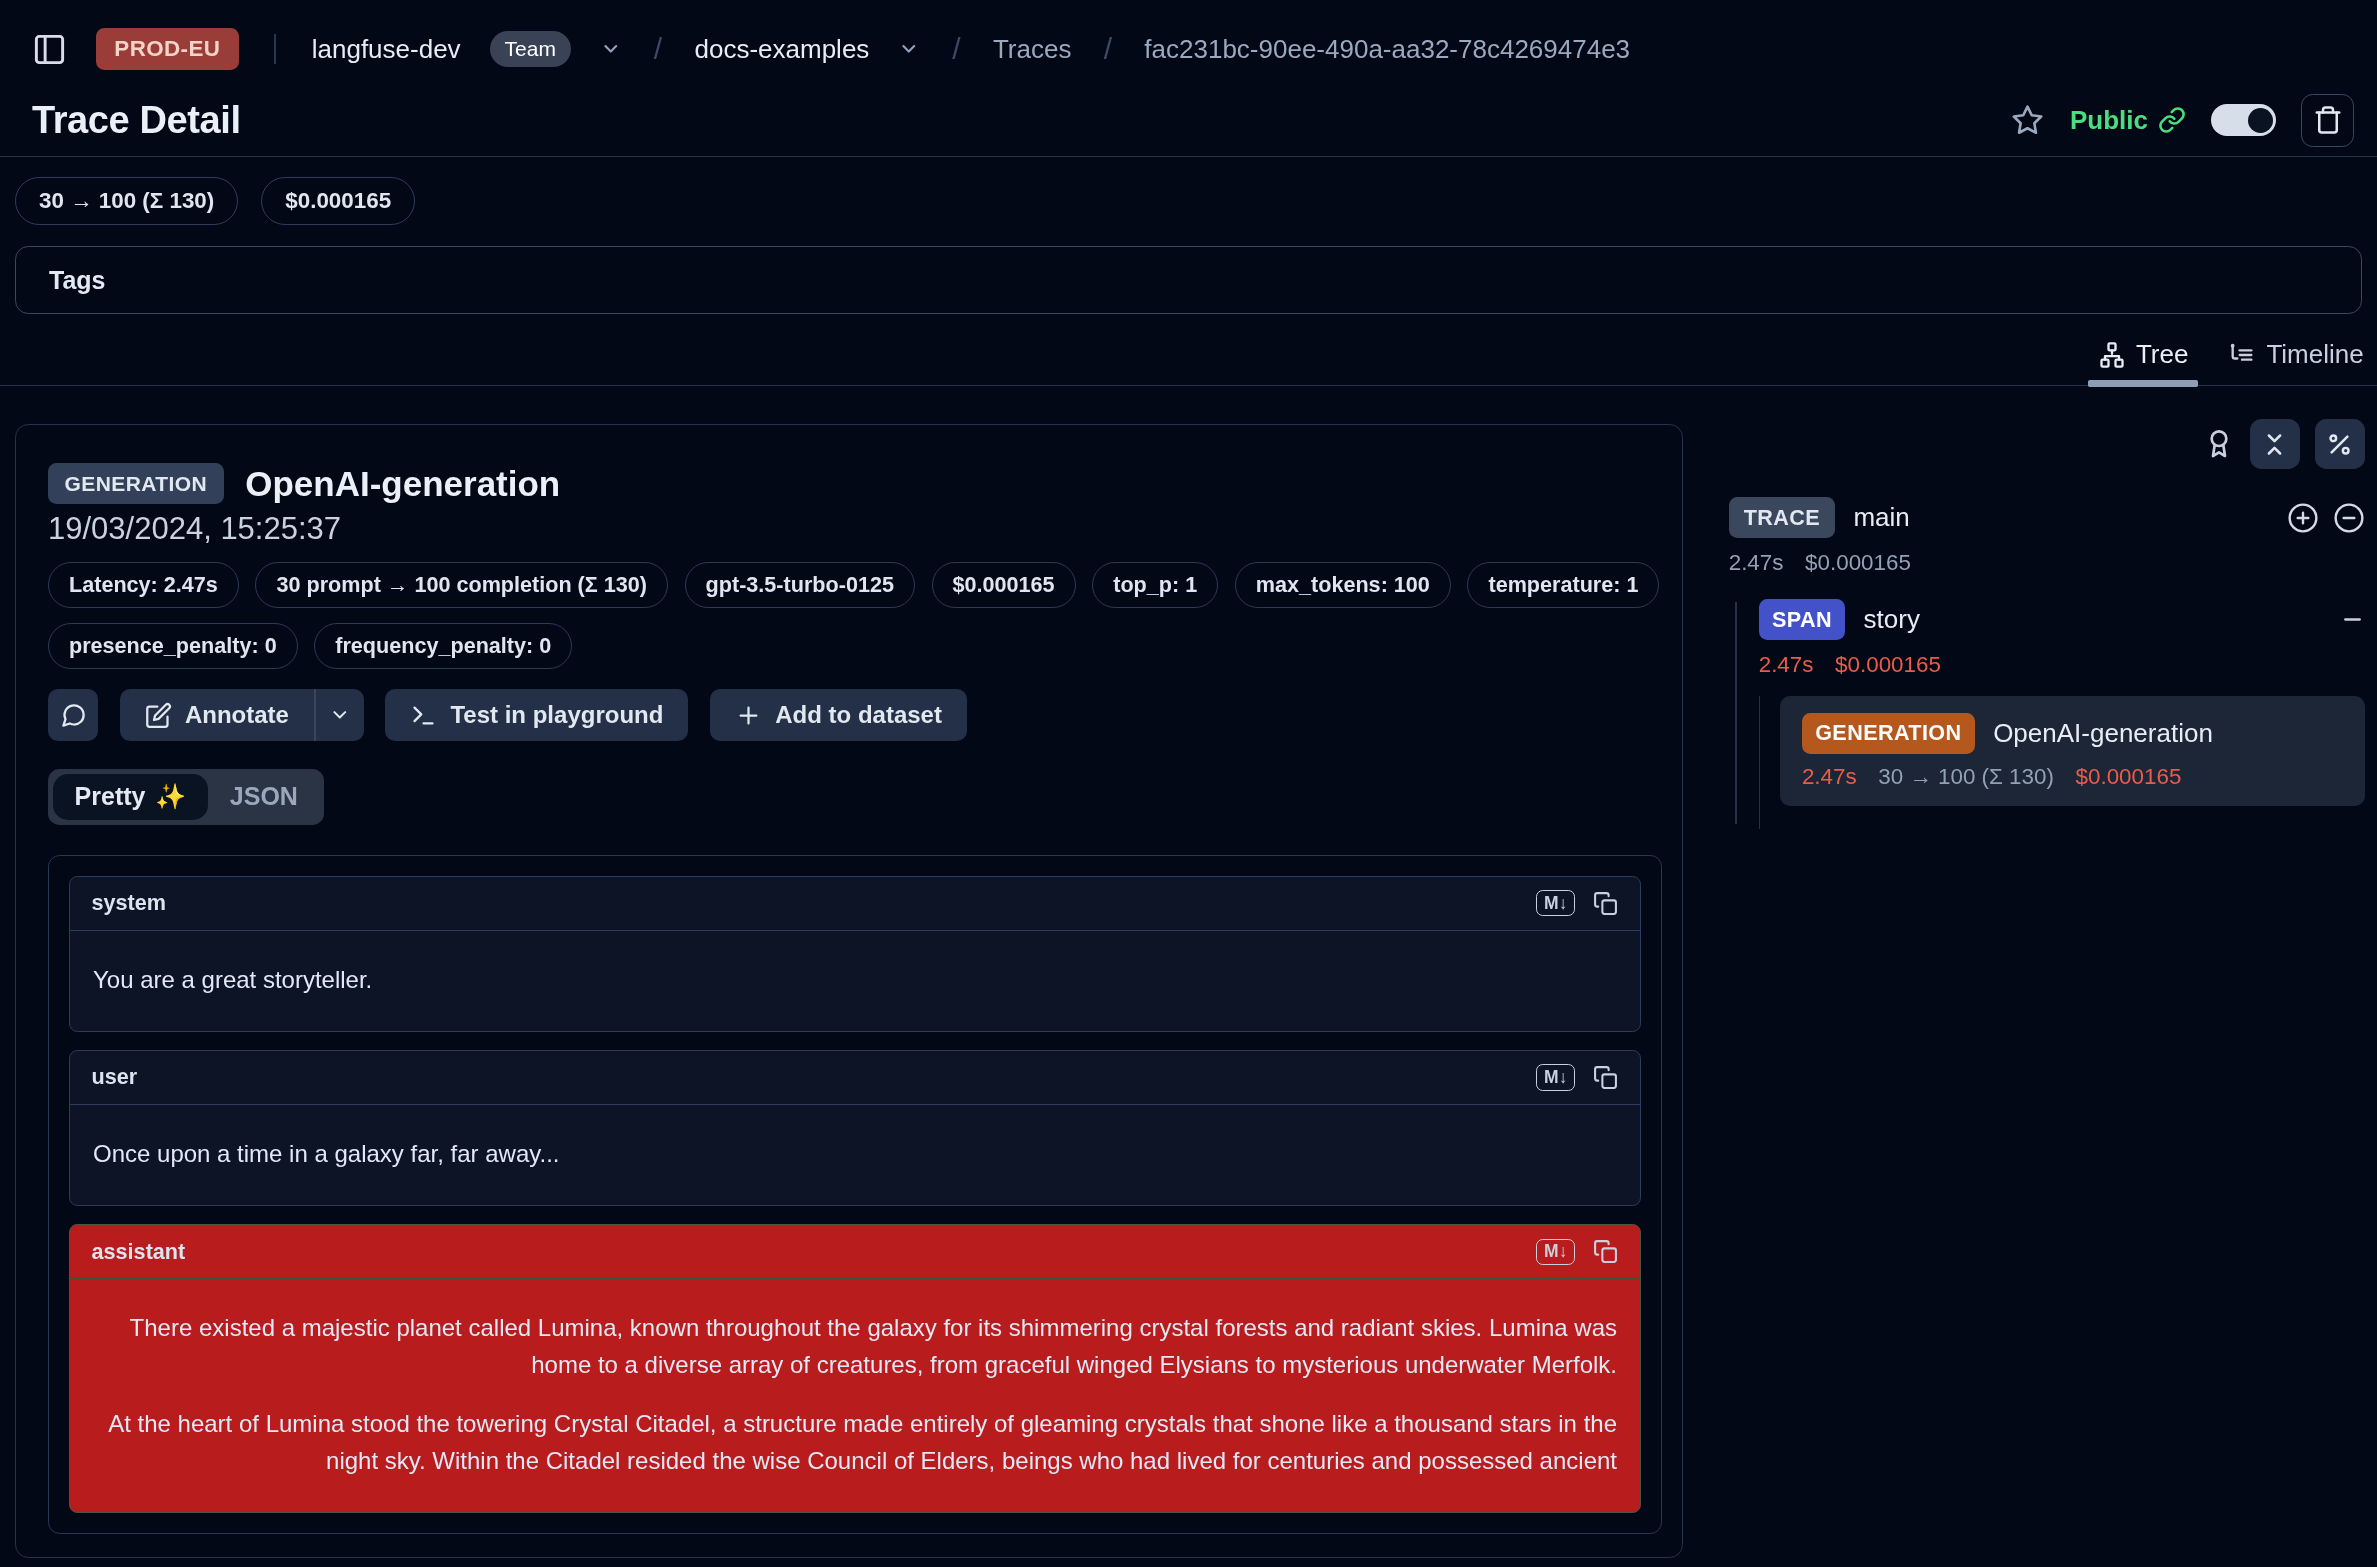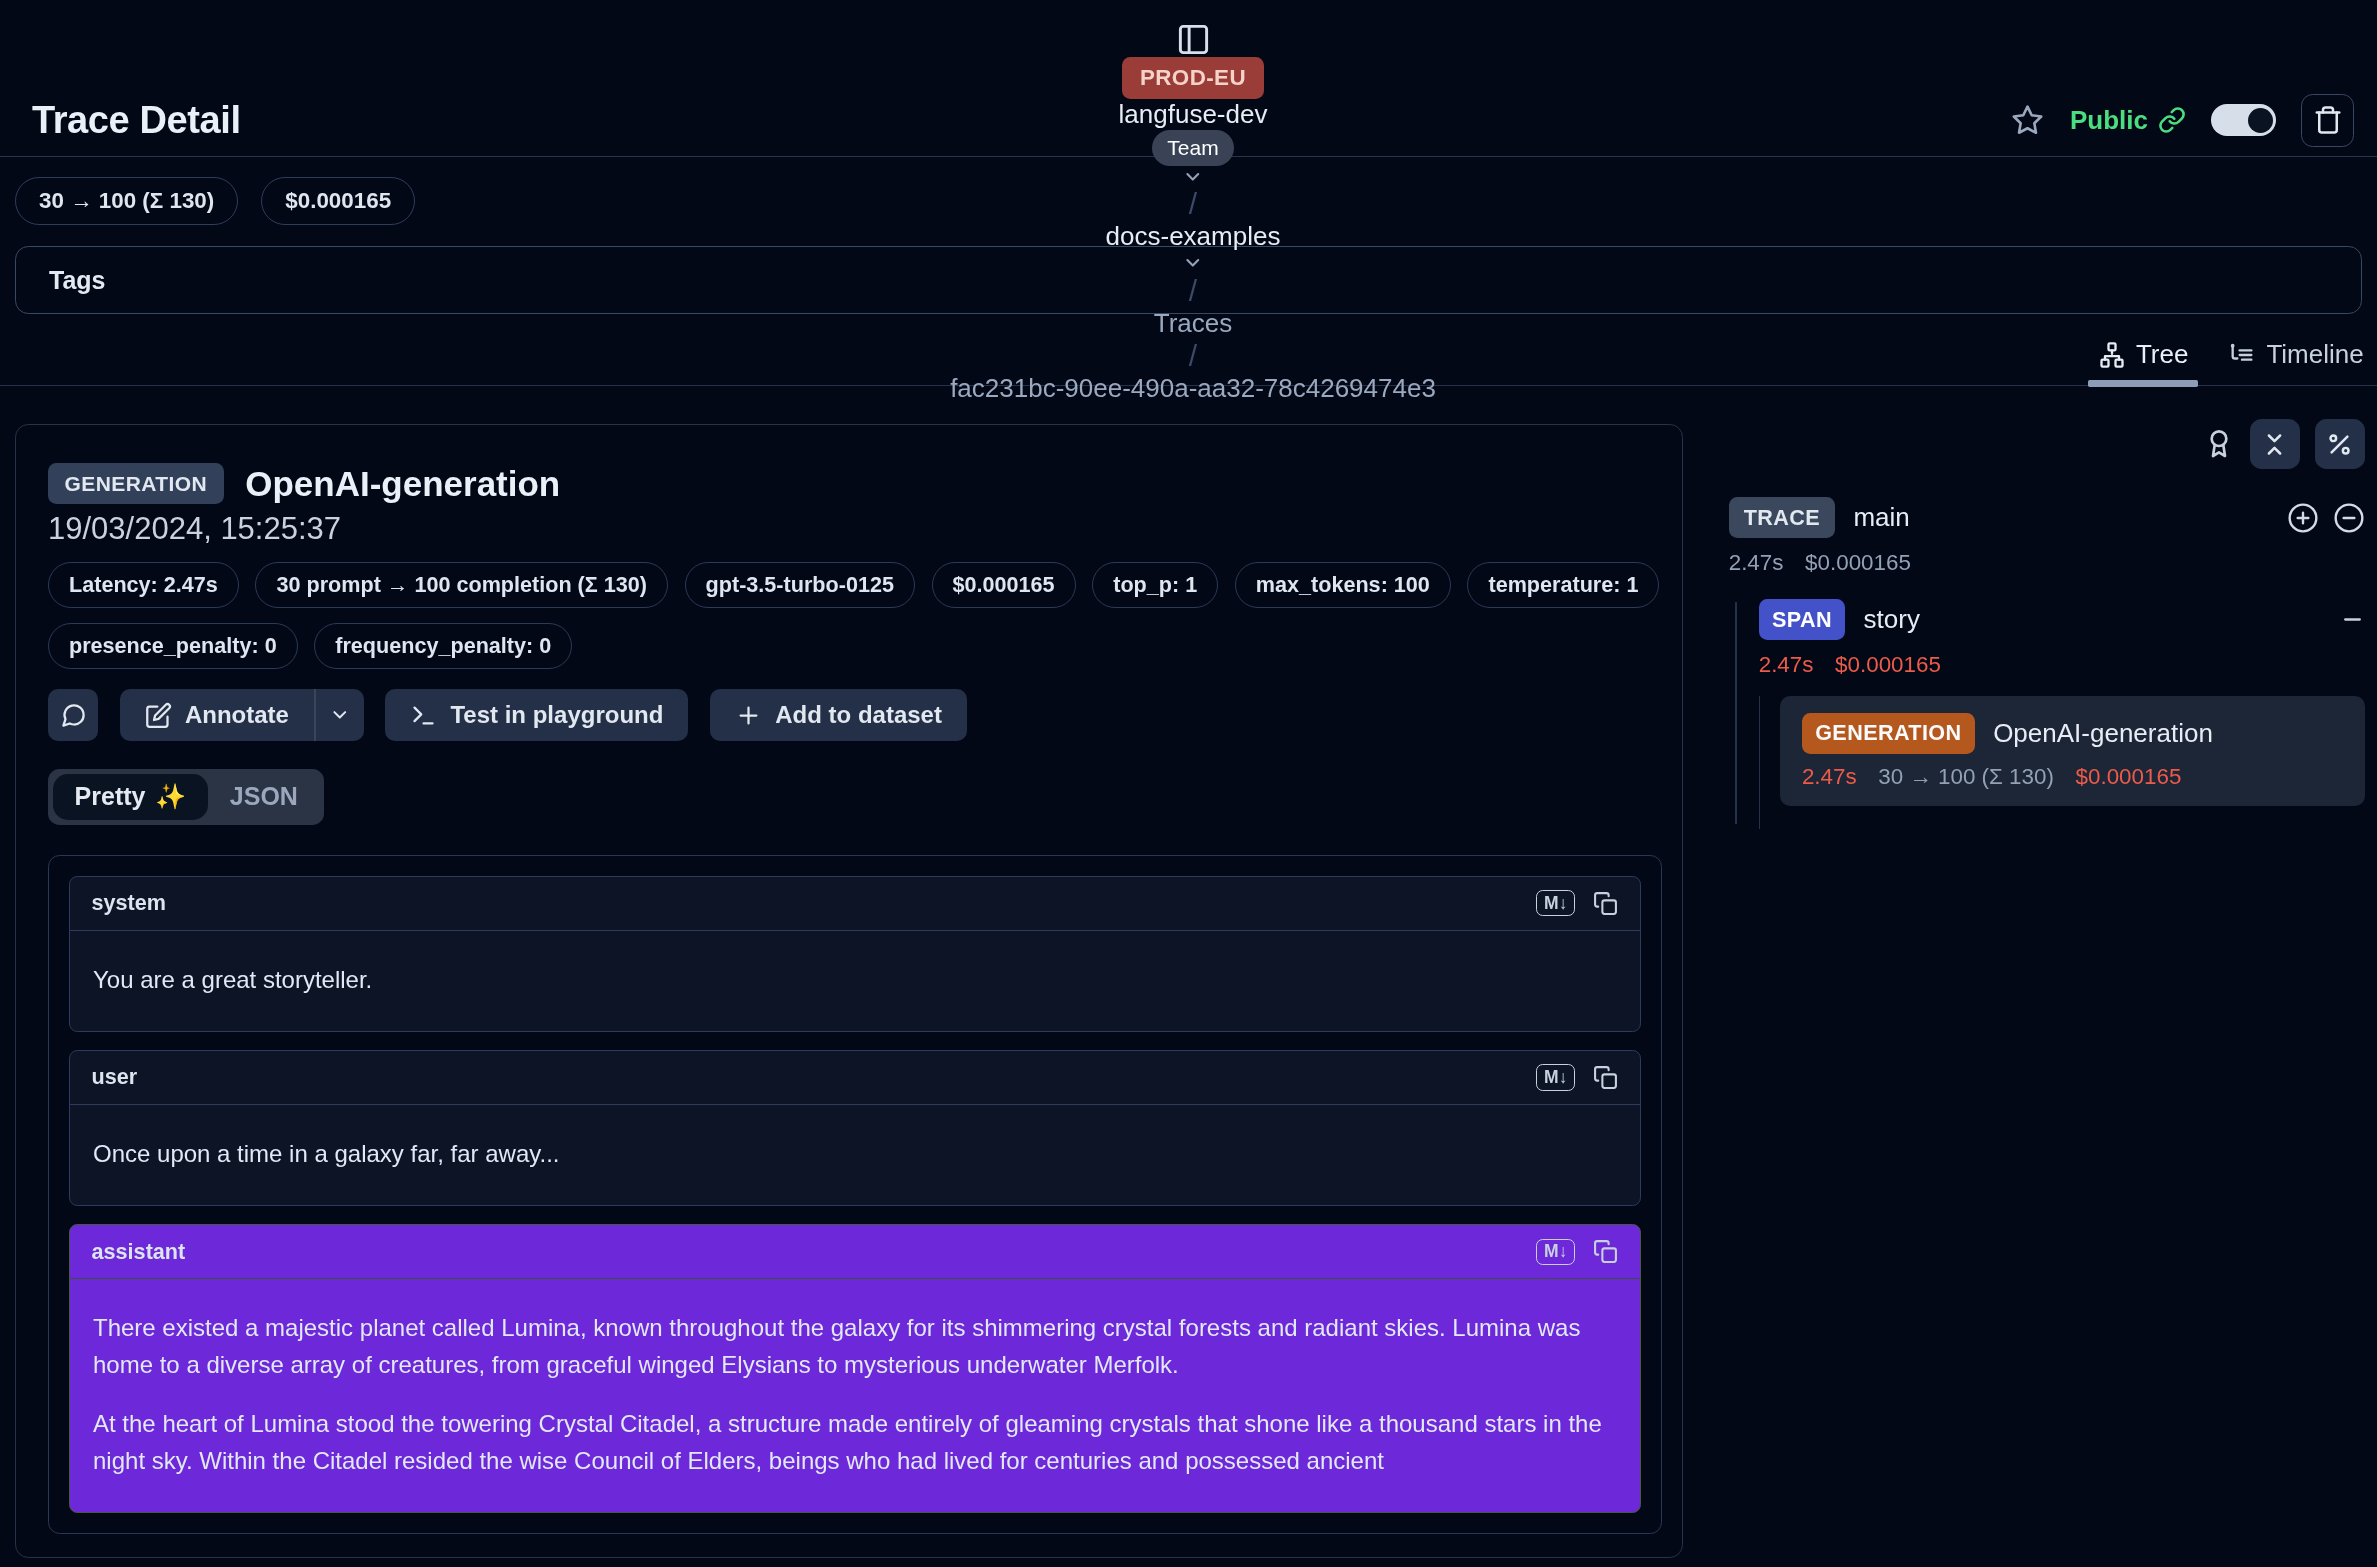--- a/index.html
+++ b/index.html
@@ -1,21 +1,21 @@
 <!DOCTYPE html>
 <html style="font-size:13.3px"><head>
 <meta charset="utf-8">
 <style>
   * { box-sizing: border-box; margin: 0; padding: 0; }
   body { background:#020611; font-family:"Liberation Sans", sans-serif; }
   .page { position:relative; width:2377px; height:1568px; background:#030816; color:#E4EAF3; overflow:hidden; }
 
   
   .topbar { padding:21.6px 23px 0 32px; }
-  .crumbs { display:flex; align-items:center; gap:0; height:55px; font-size:26px;flex-direction:column; }
+  .crumbs { display:flex; align-items:center; gap:29px; height:55px; font-size:26px; }
   .panel-btn { display:flex; align-items:center; }
   .env-badge { background:#9A3C38; color:#F6D3C8; font-size:22.4px; font-weight:700; padding:8.3px 18.3px; border-radius:8.3px; letter-spacing:0.4px; }
   .vsep { width:1.7px; height:30px; background:#2A3650; margin:0 6.7px; }
   .crumb-strong { color:#E8EDF5; font-weight:500; }
   .crumb-dim { color:#9AA9BF; }
   .pill-badge { background:#3A4356; color:#FFFFFF; font-size:21px; padding:5.8px 15px; border-radius:830px; }
   .slash { color:#3B4A66; font-size:30px; font-weight:300; padding:0 3.3px; }
 
   .title-row { display:flex; align-items:center; justify-content:space-between; margin-top:8.3px; height:71px; }
   .page-title { font-size:38px; font-weight:700; letter-spacing:-0.4px; color:#EAF0F8; }
@@ -65,21 +65,21 @@
   .split .divider { width:1.7px; background:#3A4658; margin:0; }
   .split .chev { width:48px; display:flex; align-items:center; justify-content:center; }
 
   .format-toggle { margin-top:28px; display:inline-flex; background:#2A3444; border-radius:11.6px; padding:5px; }
   .seg { display:flex; align-items:center; gap:10px; padding:8.3px 21.6px; font-size:25px; font-weight:600; color:#9AA7BD; border-radius:15px; }
   .seg.active { background:#0A1322; color:#E5EAF2; }
   .sparkle { color:#EF8A70; font-size:25px; }
 
   .messages-wrap { margin-top:30px; border:1.7px solid #2A3853; border-radius:11.6px; padding:20px; display:flex; flex-direction:column; gap:18.3px; }
   .msg-card { background:#0C1425; border:1.7px solid #2C3B5E; border-radius:8.3px; overflow:hidden; }
-  .msg-card.assistant { background:#6d28d9; border-color:#485845; }
+  .msg-card.assistant { background:#b91c1c; border-color:#485845;text-align:right; }
   .msg-head { display:flex; align-items:center; justify-content:space-between; padding:13.3px 21.6px; border-bottom:1.7px solid #2C3B5E; }
   .msg-card.assistant .msg-head { border-bottom-color:#3E4F3D; }
   .msg-role { font-size:21.6px; font-weight:600; color:#DCE4EF; }
   .msg-tools { display:flex; align-items:center; gap:18.3px; }
   .md-chip { border:1.7px solid #C8D2DF; color:#C8D2DF; border-radius:6.7px; padding:1.7px 6.7px; font-size:17.5px; font-weight:700; }
   .msg-body { padding:30px 23px 33px 23px; font-size:24px; line-height:37px; color:#E2E8F6; }
   .msg-body p + p { margin-top:21.6px; }
 
   
   .tree-panel { flex:1; padding:0 12.5px 0 16.6px; }

